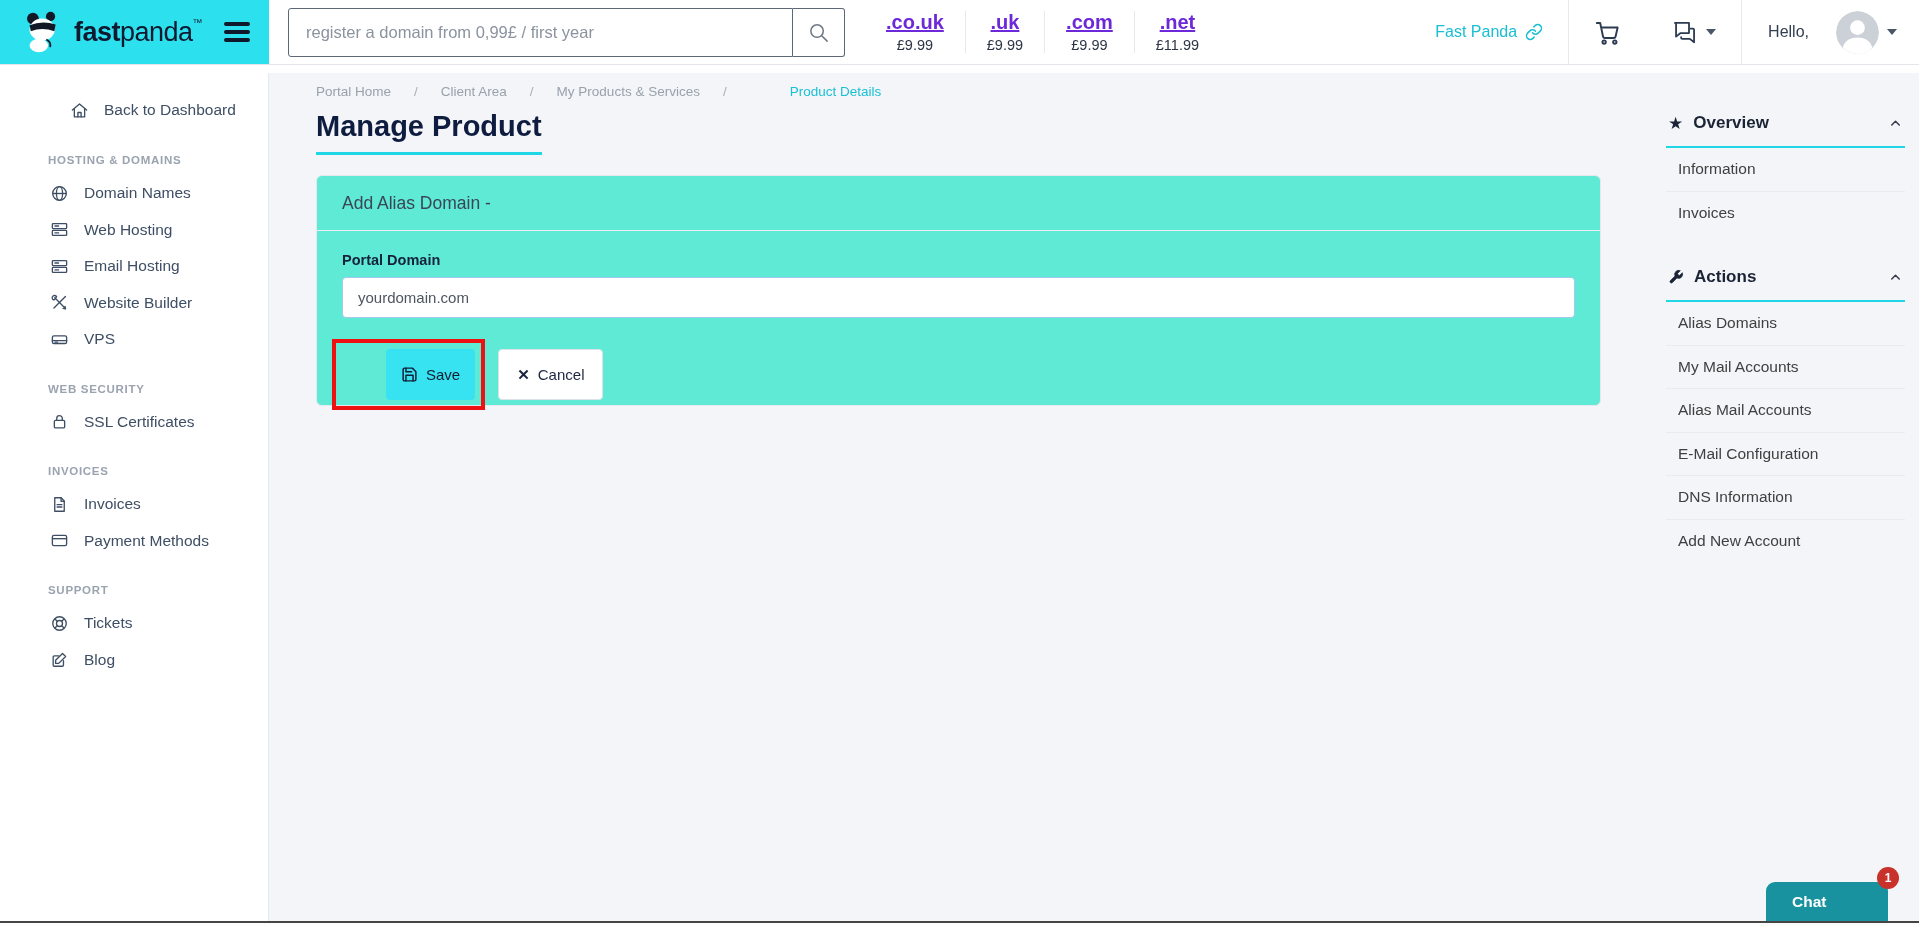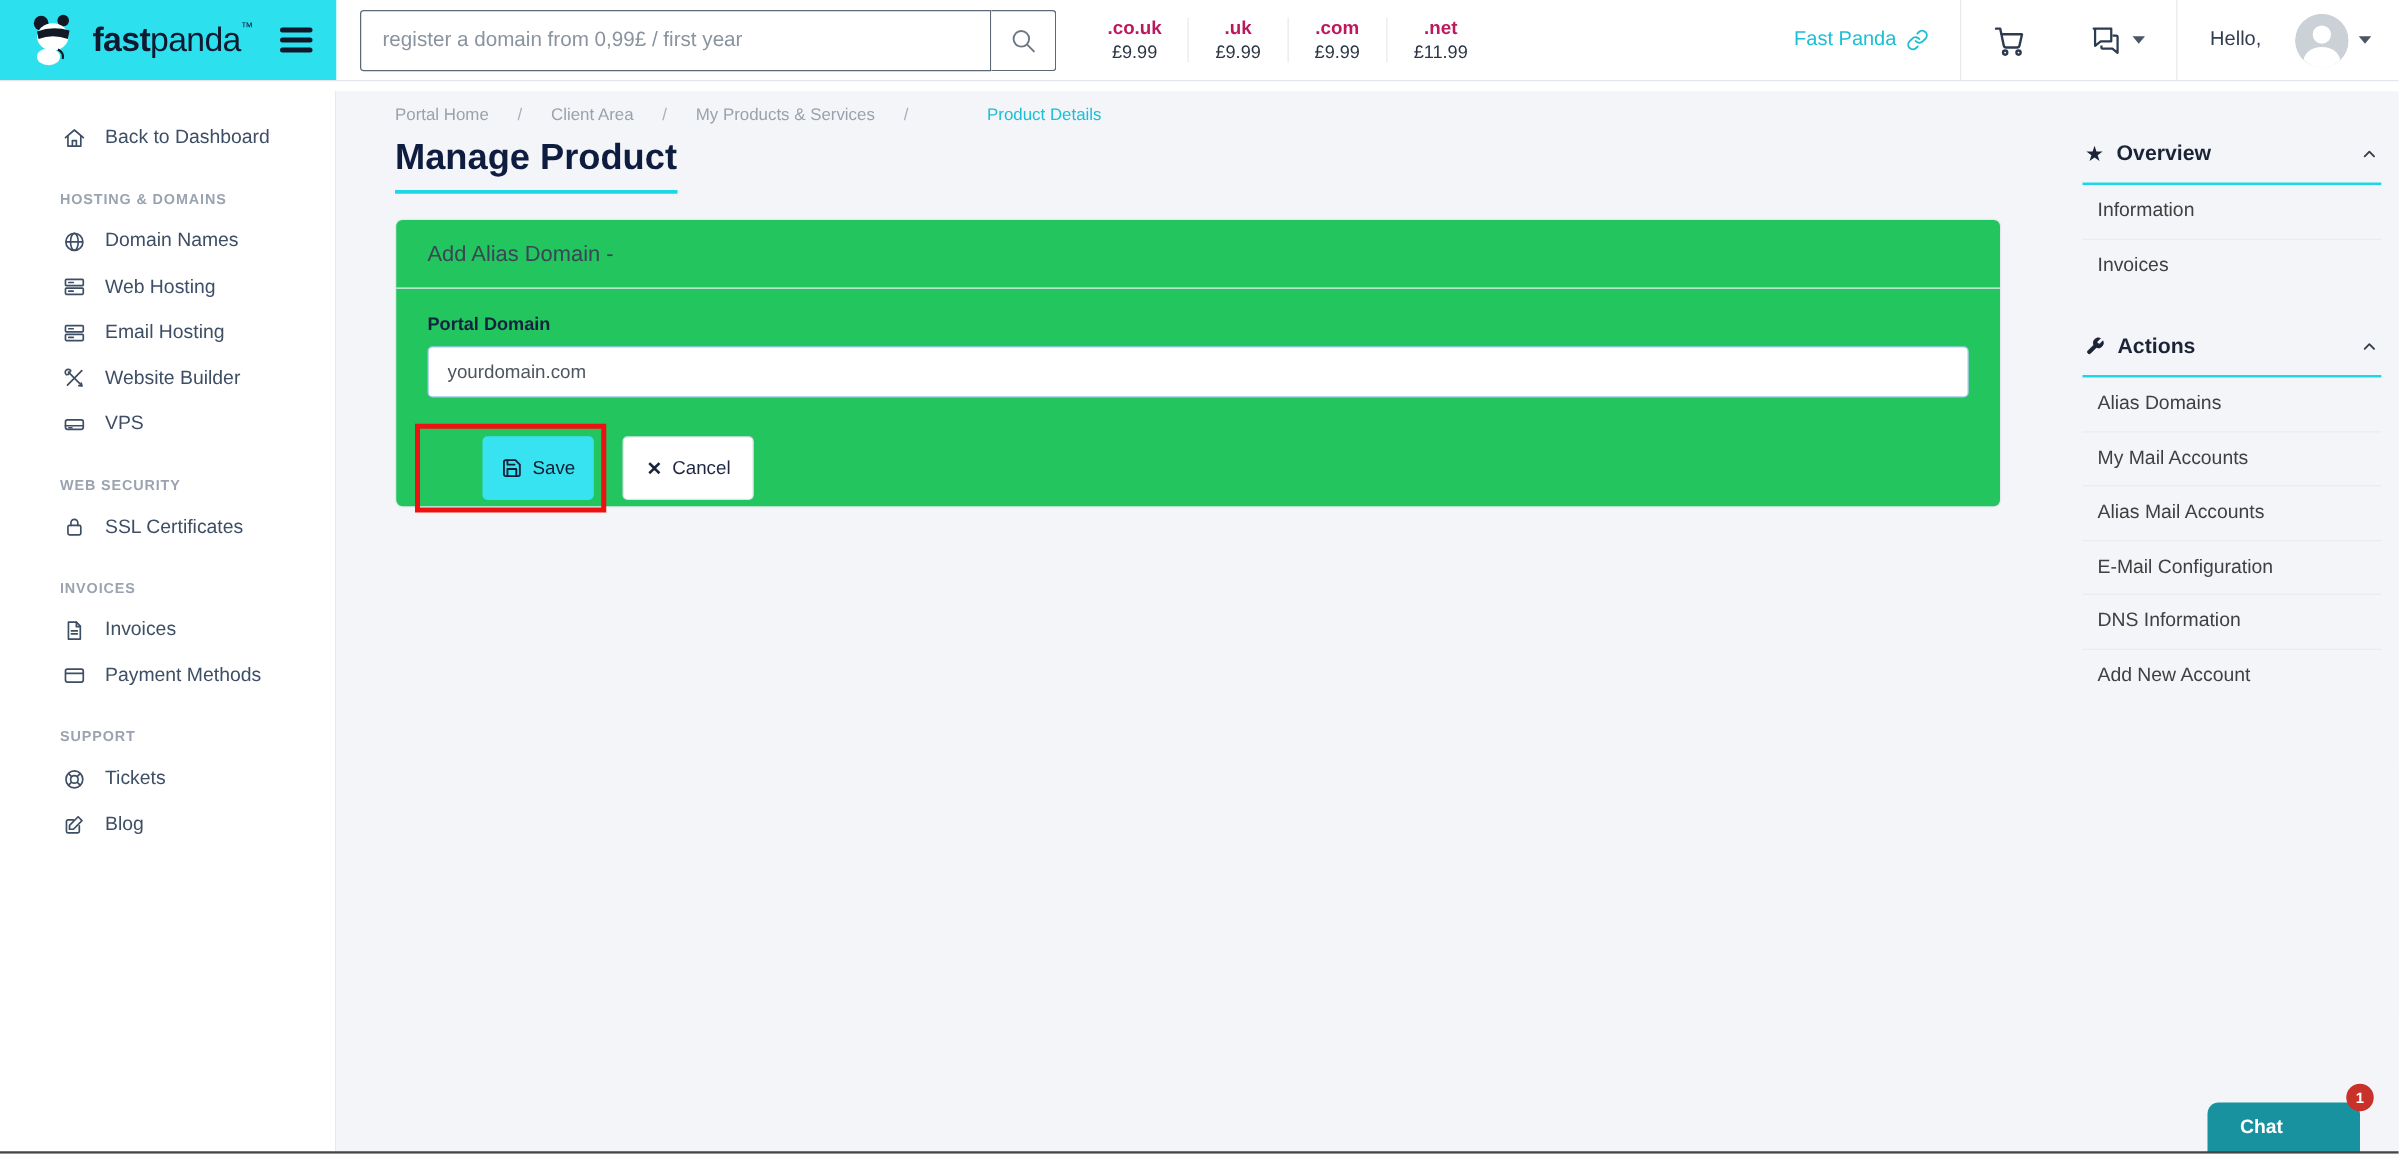--- a/index.html
+++ b/index.html
@@ -24,54 +24,54 @@
   .search-wrap { display:flex; align-items:center; margin-left:19px; flex:0 0 auto; }
   .search-input { width:505px; height:49px; border:1px solid #5d6877; border-radius:3px 0 0 3px;
                   padding:0 17px; font-size:16.5px; color:#3a4450; font-family:"Liberation Sans",sans-serif; }
   .search-input::placeholder { color:#8a939f; }
   .search-btn { width:52px; height:49px; border:1px solid #5d6877; border-left:none; background:#fff;
                 border-radius:0 3px 3px 0; display:flex; align-items:center; justify-content:center; cursor:pointer; }
 
   .tld-group { display:flex; align-items:center; margin-left:20px; height:100%; flex:0 0 auto; }
   .tld-item { padding:0 21px; text-align:center; cursor:pointer; }
   .tld-item:not(:last-child) { border-right:1px solid #e6e9ed; }
-  .tld { font-size:15px; font-weight:bold; color:#be185d; line-height:1.15; }
+  .tld { font-size:20px; font-weight:bold; color:#6d28d9; line-height:1.15;text-decoration:underline; }
   .tld-price { font-size:14.5px; color:#2b3545; margin-top:3px; }
 
   .topbar-right { margin-left:auto; display:flex; align-items:center; height:100%; }
   .site-link { display:flex; align-items:center; gap:8px; color:#1abfd3; font-size:16px; margin-right:25px; cursor:pointer; }
   .v-divider { width:1px; height:100%; background:#e6e9ed; }
   .iconbtn { display:flex; align-items:center; height:100%; padding:0 25px; cursor:pointer; }
   .caret-down { width:0; height:0; border-left:5px solid transparent; border-right:5px solid transparent;
                 border-top:6px solid #4a5666; margin-left:8px; }
   .greeting { font-size:16px; color:#323e50; margin:0 27px 0 26px; }
   .avatar-wrap { display:flex; align-items:center; height:100%; padding-right:22px; cursor:pointer; }
   .avatar { width:43px; height:43px; border-radius:50%; overflow:hidden; }
 
   
   .sidebar { position:absolute; top:73px; left:0; bottom:0; width:269px; background:#fff;
              border-right:1px solid #e5e8ec; padding-top:18px; z-index:5; }
   .side-item { display:flex; align-items:center; gap:15px; padding-left:50px; height:36.5px;
                font-size:15.5px; color:#3e4e64; cursor:pointer; white-space:nowrap; }
-  .side-item.back { height:38px; }
+  .side-item.back { height:38px;margin-left:20px; }
   .side-title { margin-top:16px; height:30px; display:flex; align-items:center; padding-left:48px;
                 font-size:11.5px; font-weight:bold; color:#9aa3b0; letter-spacing:0.7px; }
   .side-item svg { flex:0 0 auto; }
 
   
   .main { position:absolute; top:73px; left:269px; right:0; bottom:0; background:#f4f5f8; }
   .breadcrumb { position:absolute; left:47px; top:11px; display:flex; gap:23px; font-size:13.5px; color:#99a2ac; }
   .breadcrumb .bc-link { cursor:pointer; }
   .breadcrumb .bc-sep { color:#a8b0b9; }
   .breadcrumb .bc-current { color:#1ac0d6; cursor:pointer;padding-left:40px; }
 
   .page-title { position:absolute; left:47px; top:37px; font-size:29px; font-weight:bold; color:#0e1c3f;
                 padding-bottom:9px; border-bottom:3px solid #1fd6e6; }
 
-  .card { position:absolute; left:47px; top:102px; width:1285px; height:231px; background:#22c55e;
+  .card { position:absolute; left:47px; top:102px; width:1285px; height:231px; background:#5eead4;
           border:1px solid #e5e8ee; border-radius:6px; }
   .card-header { height:55px; display:flex; align-items:center; padding:0 25px; font-size:17.5px;
                  color:#3a4656; border-bottom:1px solid #eaedf1; }
   .card-body { padding:21px 25px; }
   .field-label { font-size:14.5px; font-weight:bold; color:#15223e; margin-bottom:9px; }
   .alias-input { width:100%; height:41px; border:1px solid #a5c8ed; border-radius:4px; padding:0 15px;
                  font-size:15px; color:#4d5660; font-family:"Liberation Sans",sans-serif; }
   .btn-row { margin-top:21px; display:flex; align-items:center; }
   .save-annotation { border:4px solid #ee1111; padding:6px; margin-left:-10px; }
   .btn { display:flex; align-items:center; gap:8px; height:51px; border-radius:4px; font-size:15px;

